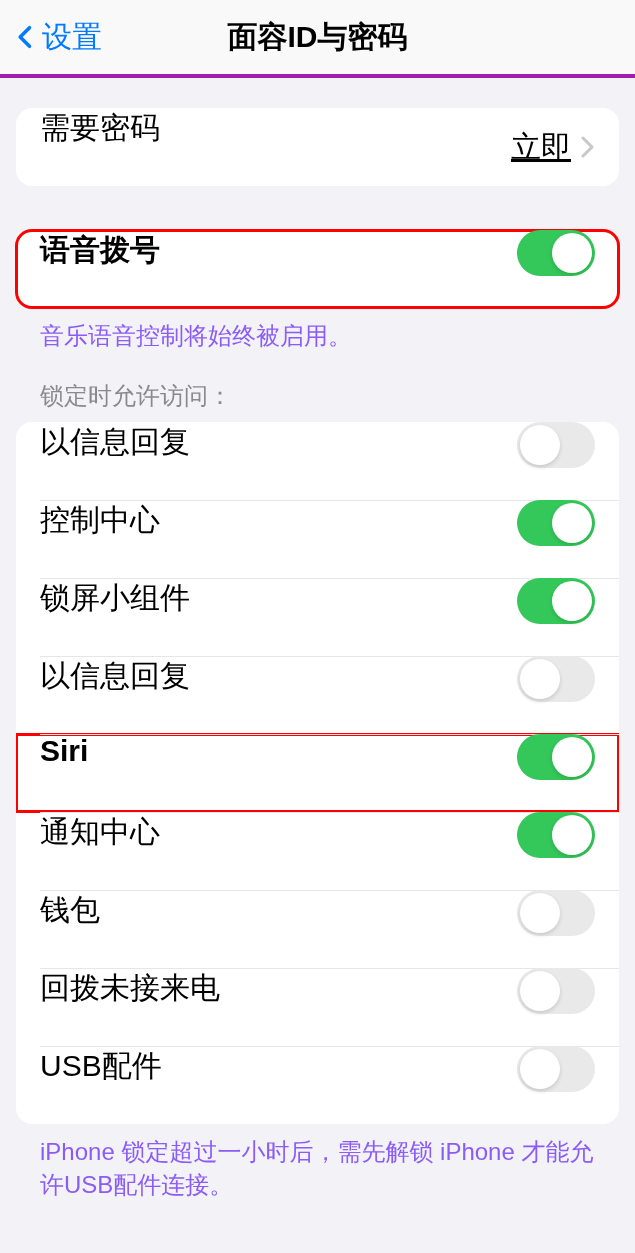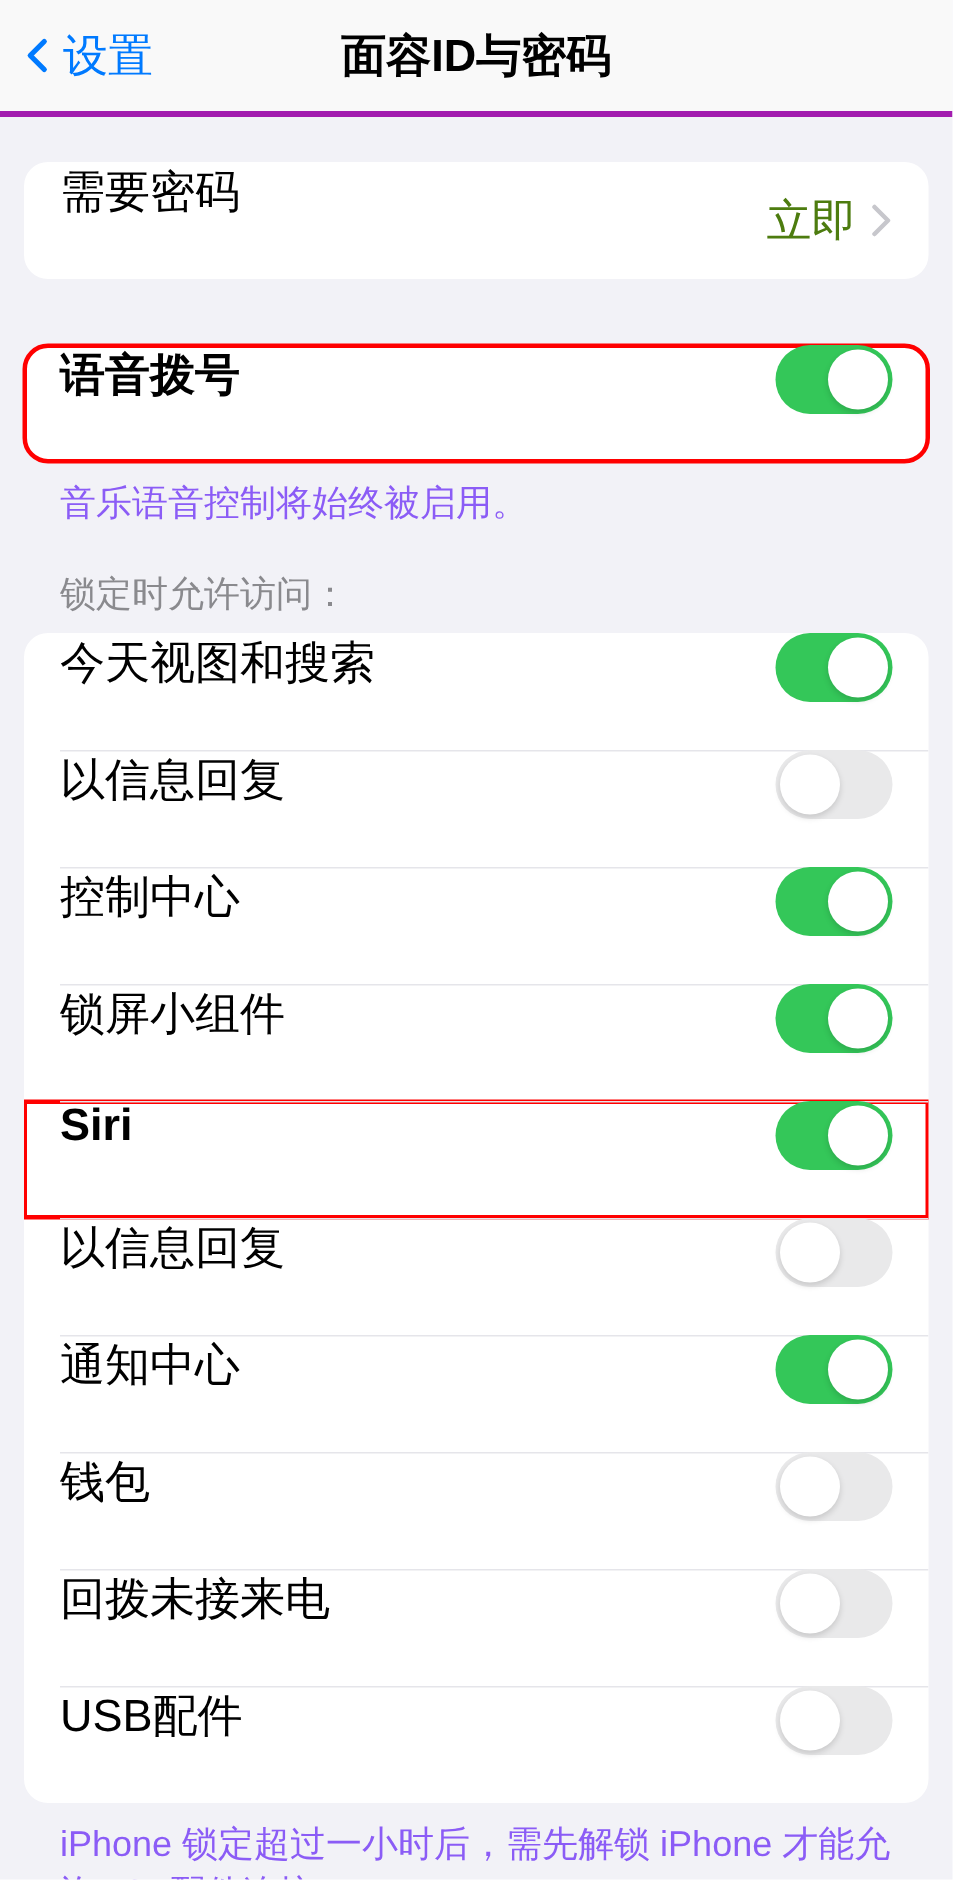--- a/index.html
+++ b/index.html
@@ -75,21 +75,22 @@
       font-size: 30px;
       color: #000;
     }
     .cell-right {
       display: flex;
       align-items: center;
       gap: 10px;
     }
     .cell-value {
       font-size: 30px;
-      color: #4d7c0f;
+      color: #000000;
+      text-decoration: underline;
     }
     .chevron-right {
       width: 14px;
       height: 22px;
     }
     .toggle {
       width: 78px;
       height: 46px;
       border-radius: 23px;
       position: relative;
@@ -169,56 +170,50 @@
         </div>
       </div>
     </div>
     <div class="footer-text">音乐语音控制将始终被启用。</div>
   </div>
 
   <div class="group group-access">
     <div class="section-header">锁定时允许访问：</div>
     <div class="cell-container" id="access-list">
         <div class="cell">
-          <span class="cell-label">今天视图和搜索</span>
-          <div class="toggle toggle-on">
-            <div class="toggle-knob"></div>
-          </div>
-        </div>
-        <div class="cell">
           <span class="cell-label">以信息回复</span>
           <div class="toggle toggle-off">
             <div class="toggle-knob"></div>
           </div>
         </div>
         <div class="cell">
           <span class="cell-label">控制中心</span>
           <div class="toggle toggle-on">
             <div class="toggle-knob"></div>
           </div>
         </div>
         <div class="cell">
           <span class="cell-label">锁屏小组件</span>
           <div class="toggle toggle-on">
+            <div class="toggle-knob"></div>
+          </div>
+        </div>
+        <div class="cell">
+          <span class="cell-label">以信息回复</span>
+          <div class="toggle toggle-off">
             <div class="toggle-knob"></div>
           </div>
         </div>
         <div class="cell highlight">
           <span class="cell-label">Siri</span>
           <div class="toggle toggle-on">
             <div class="toggle-knob"></div>
           </div>
         </div>
         <div class="cell">
-          <span class="cell-label">以信息回复</span>
-          <div class="toggle toggle-off">
-            <div class="toggle-knob"></div>
-          </div>
-        </div>
-        <div class="cell">
           <span class="cell-label">通知中心</span>
           <div class="toggle toggle-on">
             <div class="toggle-knob"></div>
           </div>
         </div>
         <div class="cell">
           <span class="cell-label">钱包</span>
           <div class="toggle toggle-off">
             <div class="toggle-knob"></div>
           </div>

